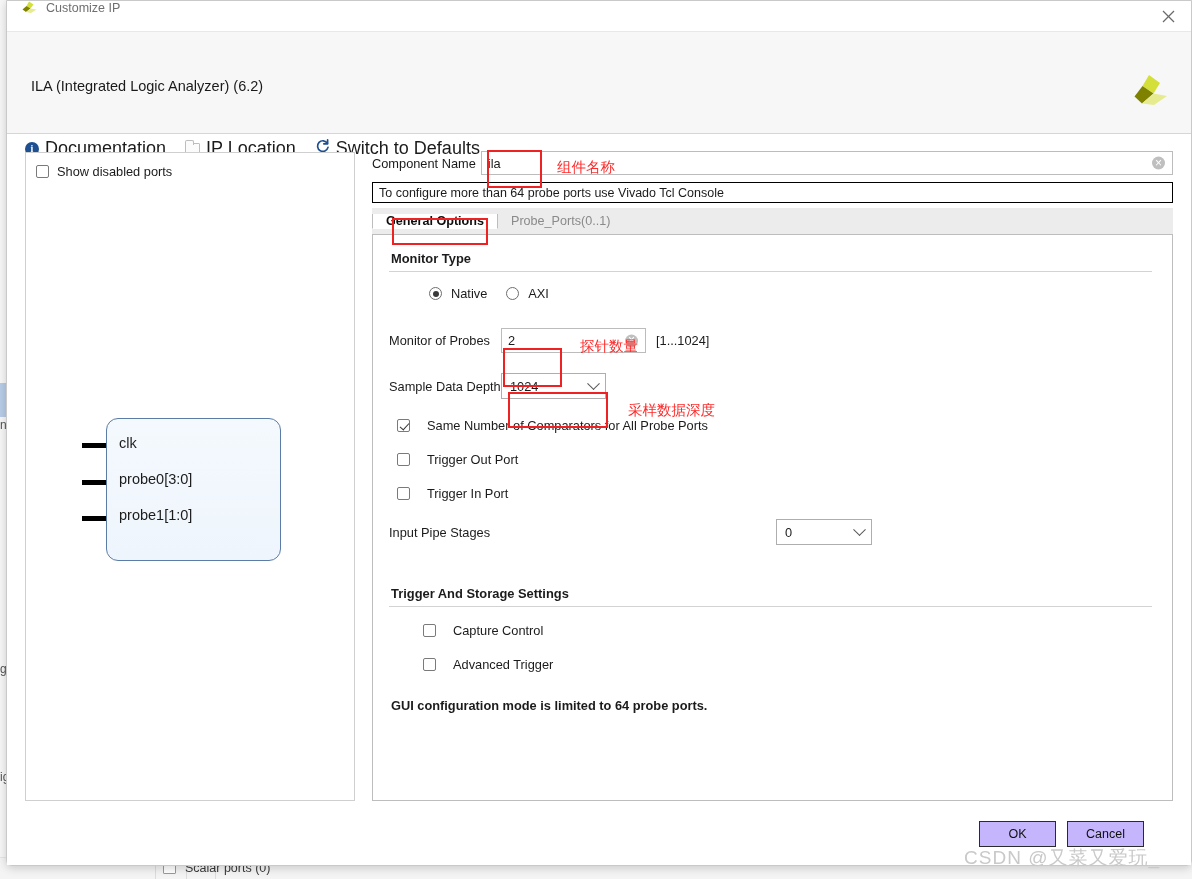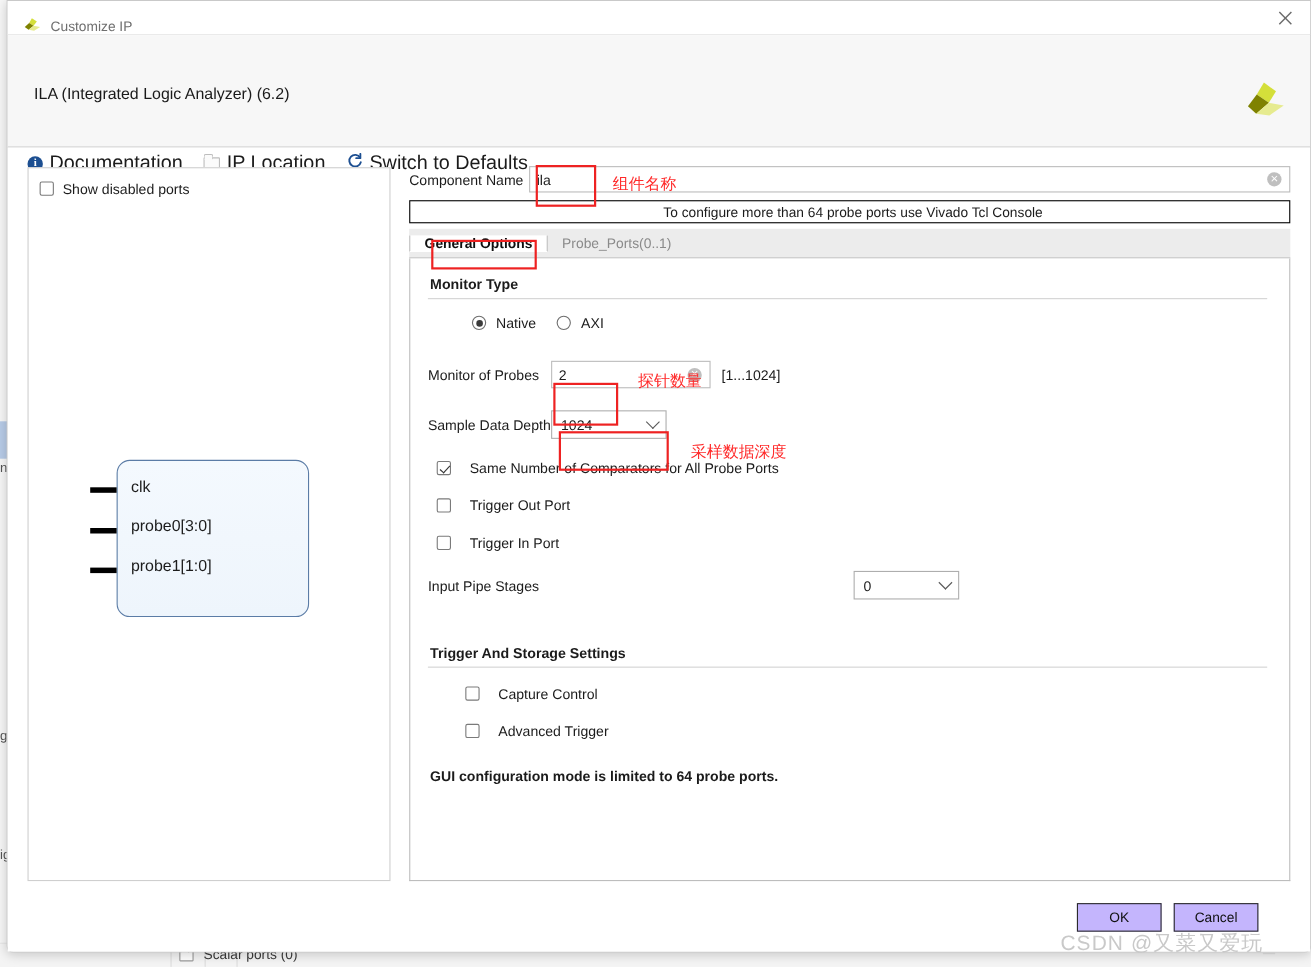--- a/index.html
+++ b/index.html
@@ -59,21 +59,21 @@
     border: 1px solid #c9c9c9;
     border-radius: 0 0 6px 6px;
     box-shadow: 0 2px 10px rgba(0,0,0,0.18);
     display: flex; flex-direction: column;
   }
 
   
   #titlebar {
     height: 31px; background: #ffffff;
     border-bottom: 1px solid #e8e8e8;
-    display: flex; align-items: flex-end; position: relative; flex: none;
+    display: flex; align-items: flex-start; position: relative; flex: none;
   }
   #title-logo { width: 18px; height: 15px; margin-left: 13px; position: relative; }
   #title-text { font-size: 12.5px; color: #6f6f6f; margin-left: 8px; }
   #close-btn {
     position: absolute; right: 0; top: 0; width: 46px; height: 31px;
     display: flex; align-items: center; justify-content: center;
     cursor: default;
   }
   #close-btn svg { display: block; }
 
@@ -160,21 +160,21 @@
     width: 13px; height: 13px; border-radius: 50%; background: #bfbfbf;
     display: flex; align-items: center; justify-content: center;
   }
   .clear-x:after {
     content: "\00d7"; color: #fff; font-size: 12px; line-height: 1;
     position: relative; top: -1px;
   }
 
   #notice-bar {
     flex: none; height: 21px; border: 1px solid #000; background: #fff;
-    display: flex; align-items: center; padding-left: 6px; margin-top: 2px; justify-content: center;
+    display: flex; align-items: center; padding-left: 6px; margin-top: 2px;
   }
   #notice-text { font-size: 12.5px; color: #1b1b1b; }
 
   #tabstrip {
     flex: none; height: 27px; background: #ececec; border-bottom: 1px solid #bdbdbd;
     display: flex; align-items: center; margin-top: 5px; position: relative;
   }
   .tab {
     display: flex; align-items: center; padding: 0 13px; font-size: 12.6px;
     position: relative; cursor: default;

